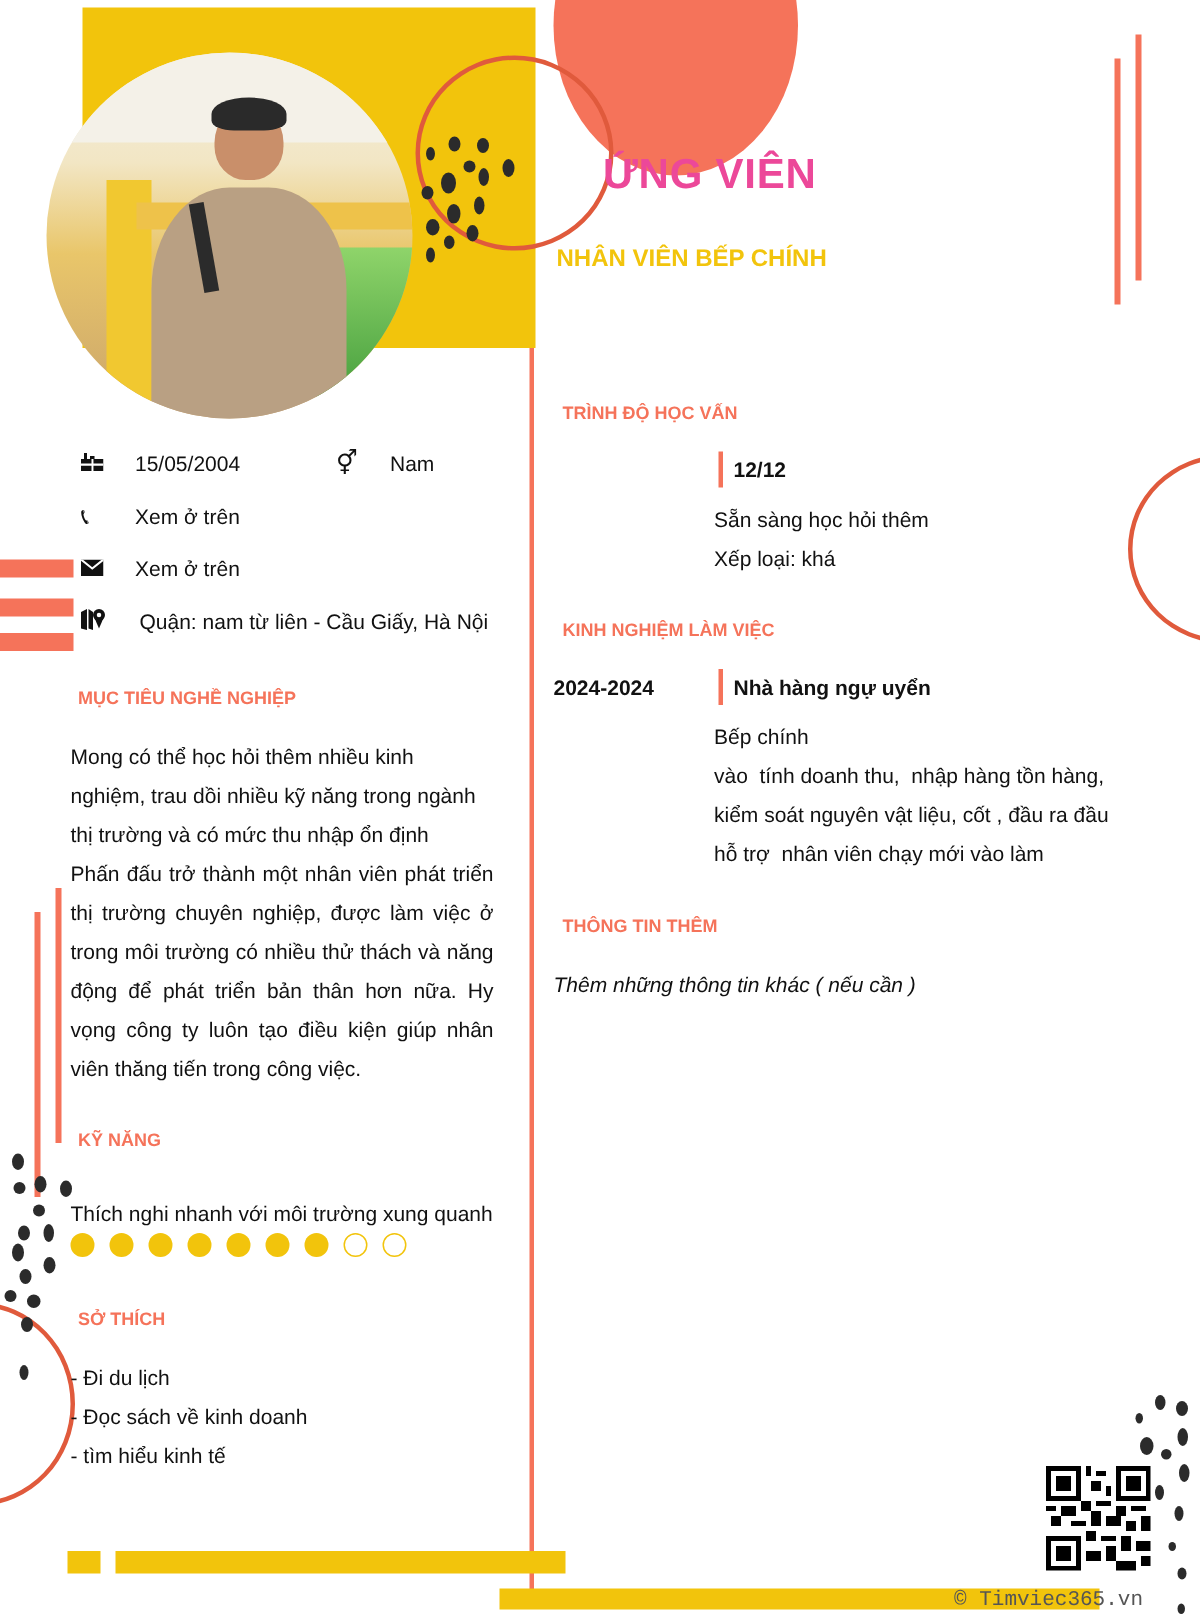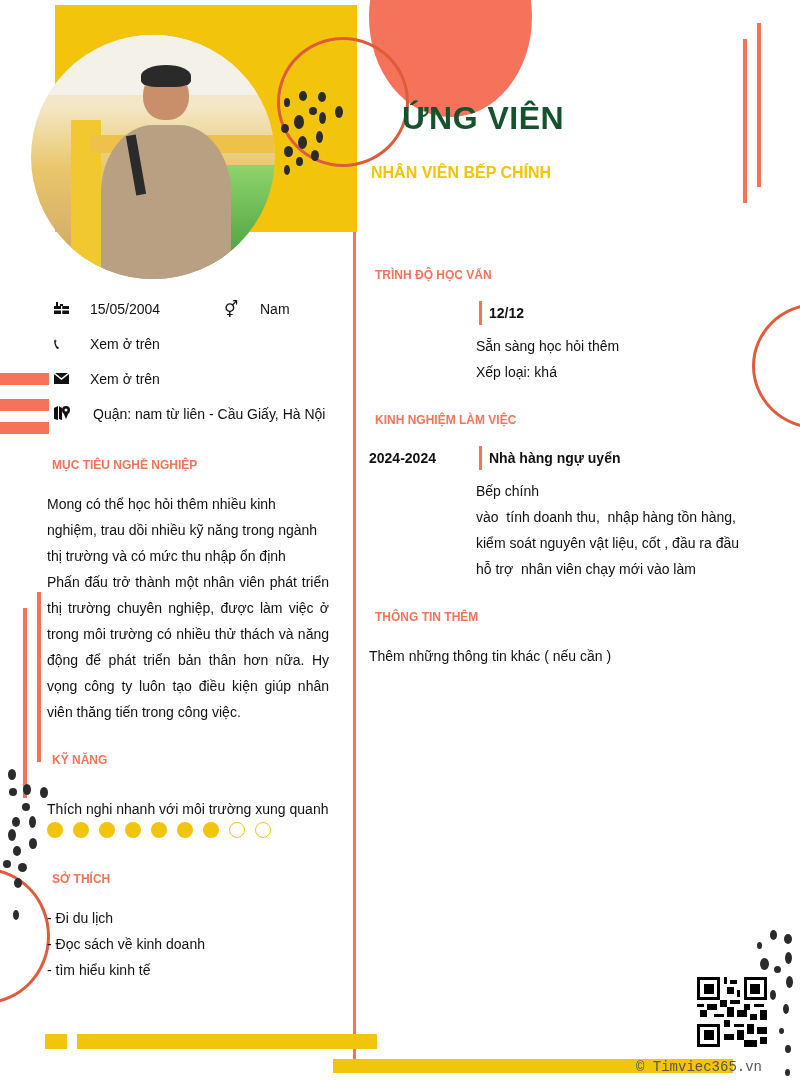--- a/index.html
+++ b/index.html
@@ -1,21 +1,21 @@
 <!DOCTYPE html>
 <html><head>
 <meta charset="utf-8">
 <style>
   html, body { margin:0; padding:0; }
   body { width:800px; height:1082px; position:relative; overflow:hidden; background:#ffffff;
          font-family:"Liberation Sans", "DejaVu Sans", sans-serif; color:#111; }
   .abs { position:absolute; }
   .yellow { background:#f2c40c; }
   .coral { background:#f5735a; }
-  .title-main { font-weight:bold; font-size:32px; color:#14532d; letter-spacing:0.5px; }
+  .title-main { font-weight:bold; font-size:28px; color:#ec4899; letter-spacing:0.5px; }
   .subtitle { font-weight:bold; font-size:16px; color:#f2c40c; }
   .sec-h { font-weight:bold; font-size:12px; color:#f5735a; }
   .txt { font-size:14px; line-height:26px; color:#111; }
   .info-row { display:flex; align-items:center; font-size:14px; height:20px; }
   .dot-ink { position:absolute; background:#2b2b2b; border-radius:50%; }
   .skill-dot { display:inline-block; width:16px; height:16px; border-radius:50%; margin-right:10px; box-sizing:border-box; }
   .skill-dot.on { background:#f2c40c; }
   .skill-dot.off { border:1.5px solid #f2c40c; background:#fff; }
   .bar-left { border-left:3px solid #f5735a; padding-left:7px; font-weight:bold; font-size:14px; }
 </style>
@@ -191,21 +191,21 @@
 <div class="abs" style="left:369px;top:450px;font-weight:bold;font-size:14px;">2024-2024</div>
 <div class="abs bar-left" style="left:479px;top:446px;height:24px;line-height:24px;">Nhà hàng ngự uyển</div>
 <div class="abs txt" style="left:476px;top:478px;">
   <div>Bếp chính</div>
   <div style="white-space:pre;">vào  tính doanh thu,  nhập hàng tồn hàng,</div>
   <div style="white-space:pre;">kiểm soát nguyên vật liệu, cốt , đầu ra đầu</div>
   <div style="white-space:pre;">hỗ trợ  nhân viên chạy mới vào làm</div>
 </div>
 
 <div class="abs sec-h" style="left:375px;top:610px;">THÔNG TIN THÊM</div>
-<div class="abs txt" style="left:369px;top:643px;">Thêm những thông tin khác ( nếu cần )</div>
+<div class="abs txt" style="left:369px;top:643px;font-style:italic;">Thêm những thông tin khác ( nếu cần )</div>
 
 <div class="abs" style="left:697px;top:977px;width:70px;height:70px;">
   <svg width="70" height="70" viewBox="0 0 21 21" shape-rendering="crispEdges">
     <rect width="21" height="21" fill="#fff"></rect>
     <g fill="#000">
       <rect x="0" y="0" width="7" height="7"></rect>
         <rect x="1" y="1" width="5" height="5" fill="#fff"></rect>
         <rect x="2" y="2" width="3" height="3"></rect>
       <rect x="14" y="0" width="7" height="7"></rect>
         <rect x="15" y="1" width="5" height="5" fill="#fff"></rect>

